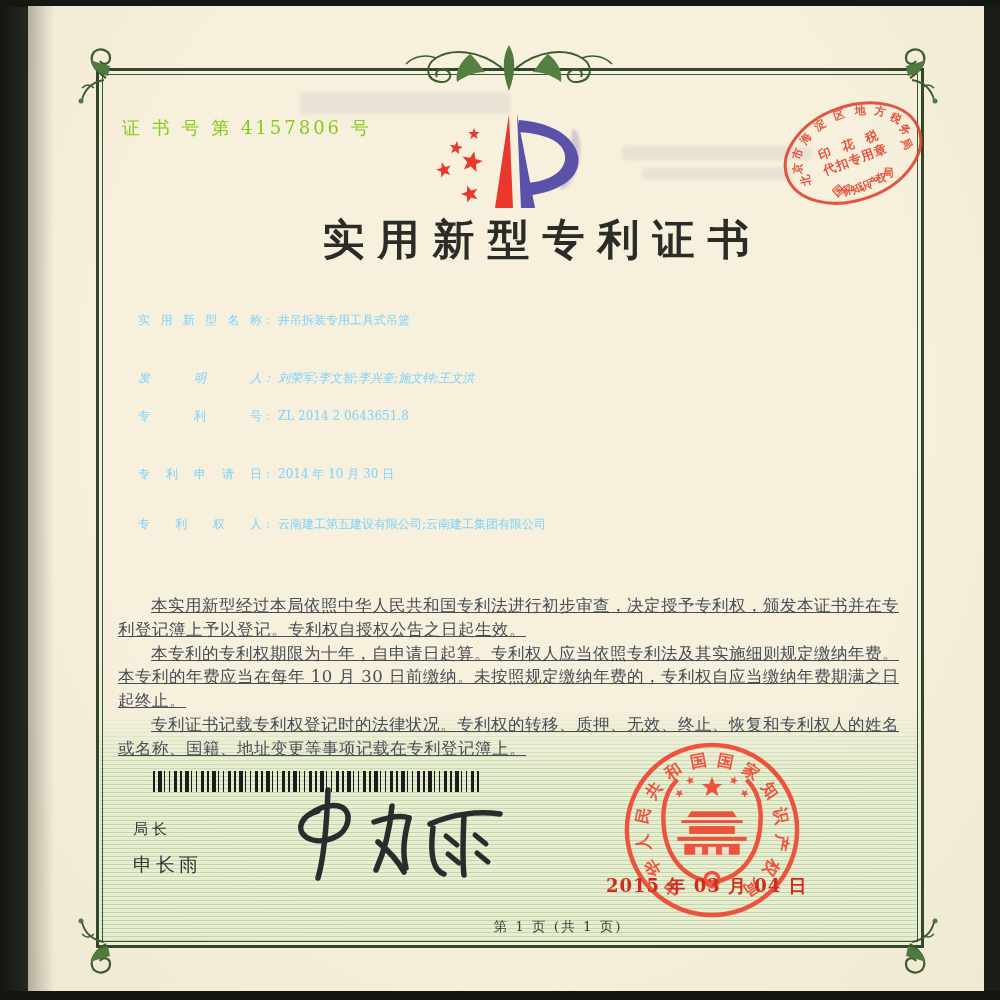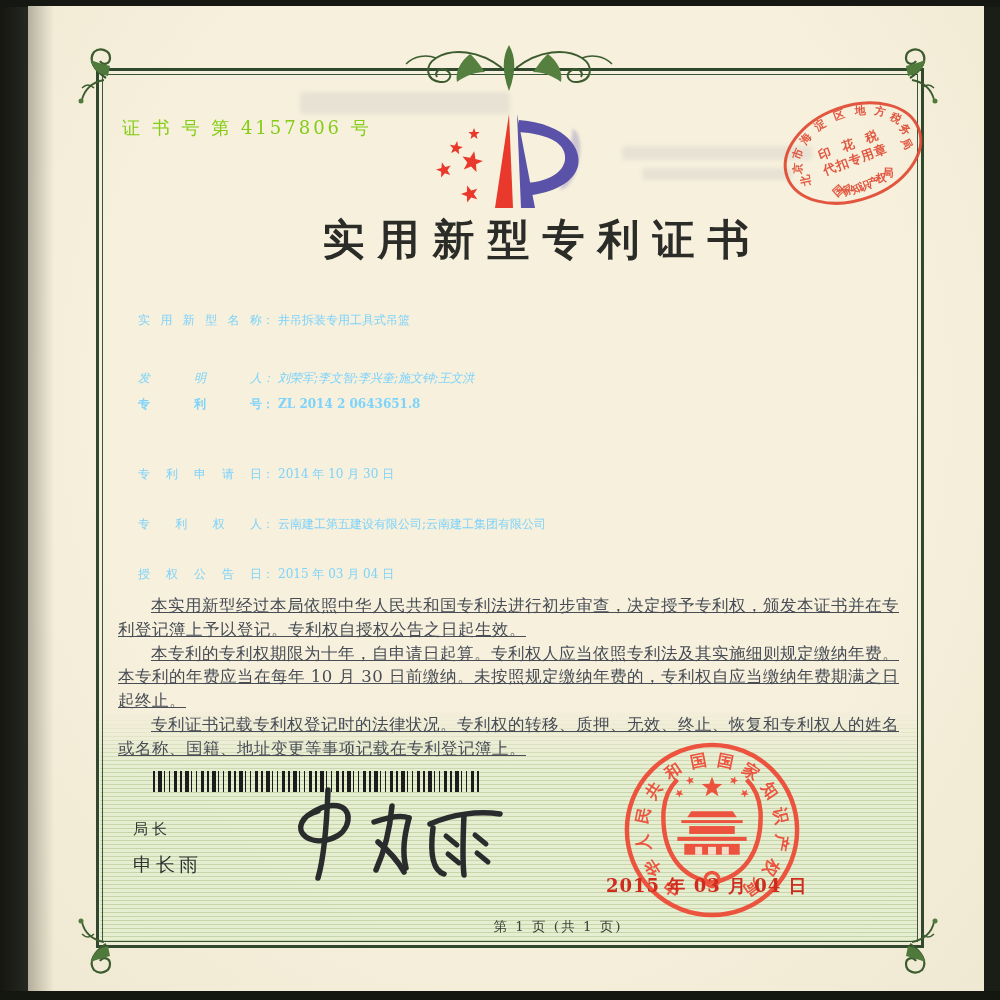--- a/index.html
+++ b/index.html
@@ -180,31 +180,28 @@
   </div>
 
   <div class="main-title">实用新型专利证书</div>
 
   <div class="field-row" style="top:312px;">
     <span class="field-label">实用新型名称</span><span class="field-colon">：</span><span>井吊拆装专用工具式吊篮</span>
   </div>
   <div class="field-row" style="top:370px;font-style:italic;">
     <span class="field-label">发明人</span><span class="field-colon">：</span><span>刘荣军;李文智;李兴奎;施文钟;王文洪</span>
   </div>
-  <div class="field-row" style="top:396px;font-weight:bold;">
+  <div class="field-row" style="top:408px;">
     <span class="field-label">专利号</span><span class="field-colon">：</span><span>ZL 2014 2 0643651.8</span>
   </div>
   <div class="field-row" style="top:466px;">
     <span class="field-label">专利申请日</span><span class="field-colon">：</span><span>2014 年 10 月 30 日</span>
   </div>
   <div class="field-row" style="top:516px;">
     <span class="field-label">专利权人</span><span class="field-colon">：</span><span>云南建工第五建设有限公司;云南建工集团有限公司</span>
-  </div>
-  <div class="field-row" style="top:566px;">
-    <span class="field-label">授权公告日</span><span class="field-colon">：</span><span>2015 年 03 月 04 日</span>
   </div>
 
   <div class="body-block">
     <p>本实用新型经过本局依照中华人民共和国专利法进行初步审查，决定授予专利权，颁发本证书并在专利登记簿上予以登记。专利权自授权公告之日起生效。</p>
     <p>本专利的专利权期限为十年，自申请日起算。专利权人应当依照专利法及其实施细则规定缴纳年费。本专利的年费应当在每年 10 月 30 日前缴纳。未按照规定缴纳年费的，专利权自应当缴纳年费期满之日起终止。</p>
     <p>专利证书记载专利权登记时的法律状况。专利权的转移、质押、无效、终止、恢复和专利权人的姓名或名称、国籍、地址变更等事项记载在专利登记簿上。</p>
   </div>
 
   <div class="barcode"></div>
 

